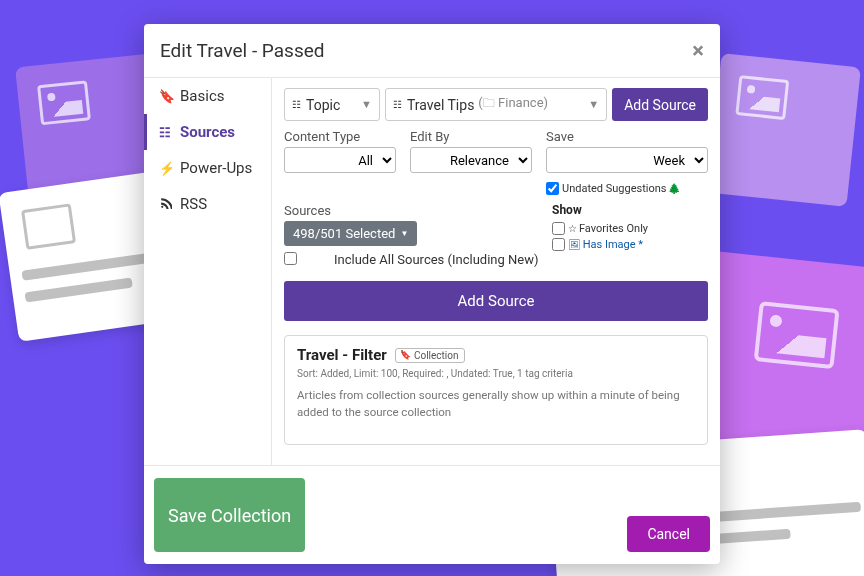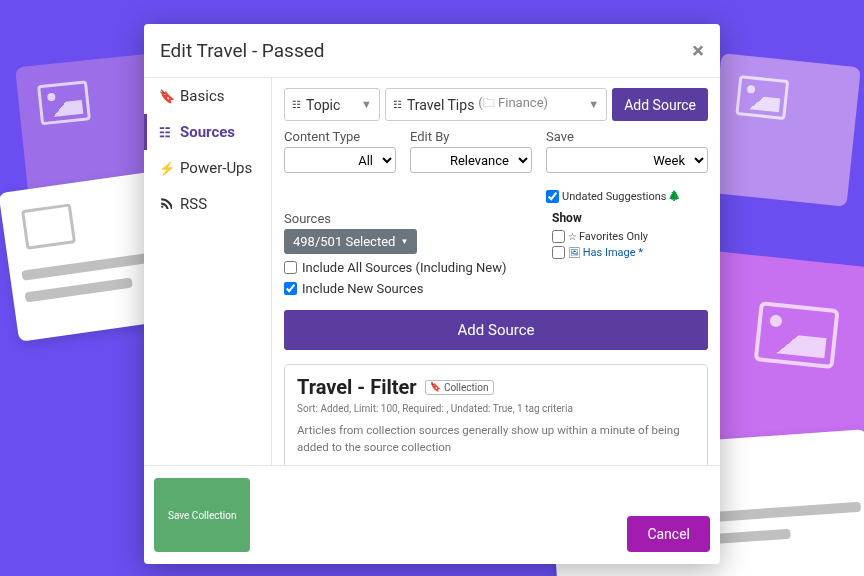--- a/index.html
+++ b/index.html
@@ -41,54 +41,54 @@
 .folder-icon { font-size: 12px; color: #888; }
 .add-src-btn { background: #5a3d9e; color: #fff; border: none; padding: 6px 12px; font-size: 14px; border-radius: 3px; cursor: pointer; }
 
 .filters-row { display: flex; gap: 14px; margin-bottom: 4px; }
 .filter-col { display: flex; flex-direction: column; }
 .filter-col.ct { width: 112px; }
 .filter-col.sb { width: 122px; }
 .filter-col.tm { flex: 1; }
 .filter-label { font-size: 13px; color: #555; margin-bottom: 3px; }
 select.native { border: 1px solid #bbb; border-radius: 3px; padding: 4px 6px; font-size: 13px; background: #fff; height: 26px; text-align: right; }
-.undated-row { font-size: 11px; color: #333; display: flex; align-items: flex-start; margin-top: 17px; }
+.undated-row { font-size: 11px; color: #333; display: flex; align-items: center; margin-top: 9px; }
 .undated-row input { margin-right: 3px; }
 .tree { font-size: 10px; margin-left: 2px; }
 
 .limit-row { margin-top: 10px; }
 .limit-input { border: 1px solid #ccc; border-radius: 3px; padding: 5px 7px; font-size: 14px; width: 212px; }
 
 .src-show-row { display: flex; margin-top: 8px; }
 .src-col { flex: 1; }
 .show-col { width: 156px; }
 .show-col .sh-label { font-size: 12px; font-weight: 700; color: #222; margin-bottom: 5px; }
 .show-col .sh-item { font-size: 11px; color: #333; display: flex; align-items: center; margin-bottom: 3px; }
 .show-col .sh-item input { margin-right: 3px; }
 .show-col .hi-text { color: #0d5aa7; }
 .star-icon { font-size: 10px; margin-right: 2px; }
 .img-icon { font-size: 10px; margin-right: 2px; color: #0d5aa7; }
 
 .src-dd { display: inline-flex; align-items: center; background: #6c757d; color: #fff; font-size: 13px; padding: 5px 9px; border-radius: 3px; cursor: pointer; }
 .src-dd .caret { font-size: 8px; margin-left: 5px; }
 
-.chk-row { font-size: 13px; color: #333; display: flex; align-items: center; margin-top: 6px; }
+.chk-row { font-size: 13px; color: #333; display: flex; align-items: flex-start; margin-top: 6px; gap: 32px; }
 .chk-row input { margin-right: 5px; }
 
 .big-add-btn { width: 100%; background: #5a3d9e; color: #fff; border: none; padding: 11px; font-size: 15px; border-radius: 3px; margin-top: 14px; cursor: pointer; }
 
 .card { border: 1px solid #d7d7d7; border-radius: 4px; padding: 10px 12px 12px; margin-top: 14px; }
 .card-title-row { display: flex; align-items: center; gap: 8px; margin-bottom: 4px; }
-.card-title { font-size: 20px; font-weight: 700; color: #222; }
+.card-title { font-size: 15px; font-weight: 700; color: #222; }
 .badge { border: 1px solid #bbb; border-radius: 3px; font-size: 10px; padding: 1px 5px; color: #555; display: inline-flex; align-items: center; gap: 2px; }
 .card-sub { font-size: 10px; color: #777; margin-bottom: 8px; }
 .card-desc { font-size: 11.5px; color: #777; line-height: 1.5; margin-bottom: 10px; }
 
 .modal-footer { display: flex; justify-content: space-between; padding: 12px 10px; }
-.save-btn { background: #5aab6d; color: #fff; border: none; padding: 10px 14px; font-size: 10px; border-radius: 4px; cursor: pointer; }
+.save-btn { background: #5aab6d; color: #fff; border: none; padding: 10px 14px; font-size: 18px; border-radius: 4px; cursor: pointer; }
 .cancel-btn { background: #a21caf; color: #fff; border: none; padding: 10px 20px; font-size: 14px; border-radius: 4px; cursor: pointer; margin-top: 38px; }
 </style>
 </head>
 <body>
 
 <div class="bg-card bg-card1">
     <div class="bg-img-icon"></div>
   </div>
 <div class="bg-card bg-card2">
     <div class="bg-img-icon" style="border-color:#c0c0c0;"></div>
@@ -178,24 +178,20 @@
         <div class="src-col">
           <div class="filter-label">Sources</div>
           <div class="src-dd">
             <span>498/501 Selected</span>
             <span class="caret">▼</span>
           </div>
           <div class="chk-row">
             <input type="checkbox" style="">
             <span>Include All Sources (Including New)</span>
           </div>
-          <div class="chk-row">
-            <input type="checkbox" checked="" style="">
-            <span>Include New Sources</span>
-          </div>
         </div>
         <div class="show-col">
           <div class="sh-label">Show</div>
           <div class="sh-item">
             <input type="checkbox" style="">
             <span class="star-icon">☆</span>
             <span>Favorites Only</span>
           </div>
           <div class="sh-item">
             <input type="checkbox" style="">

